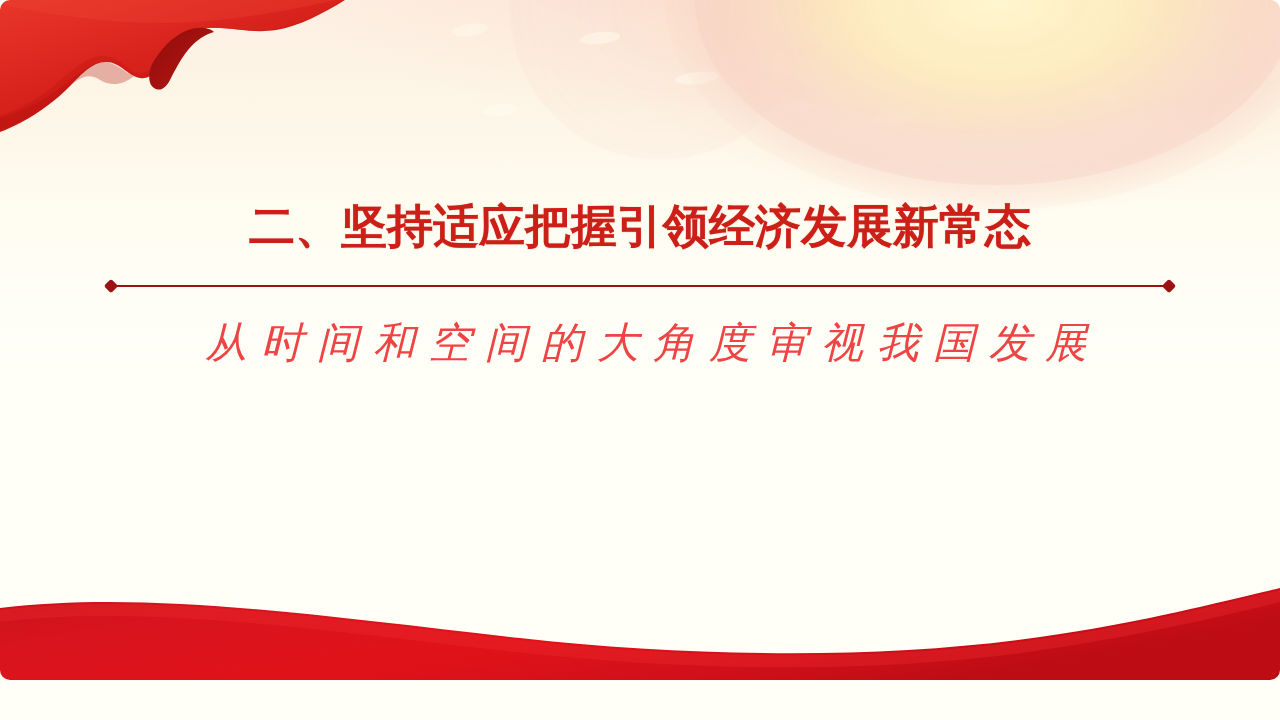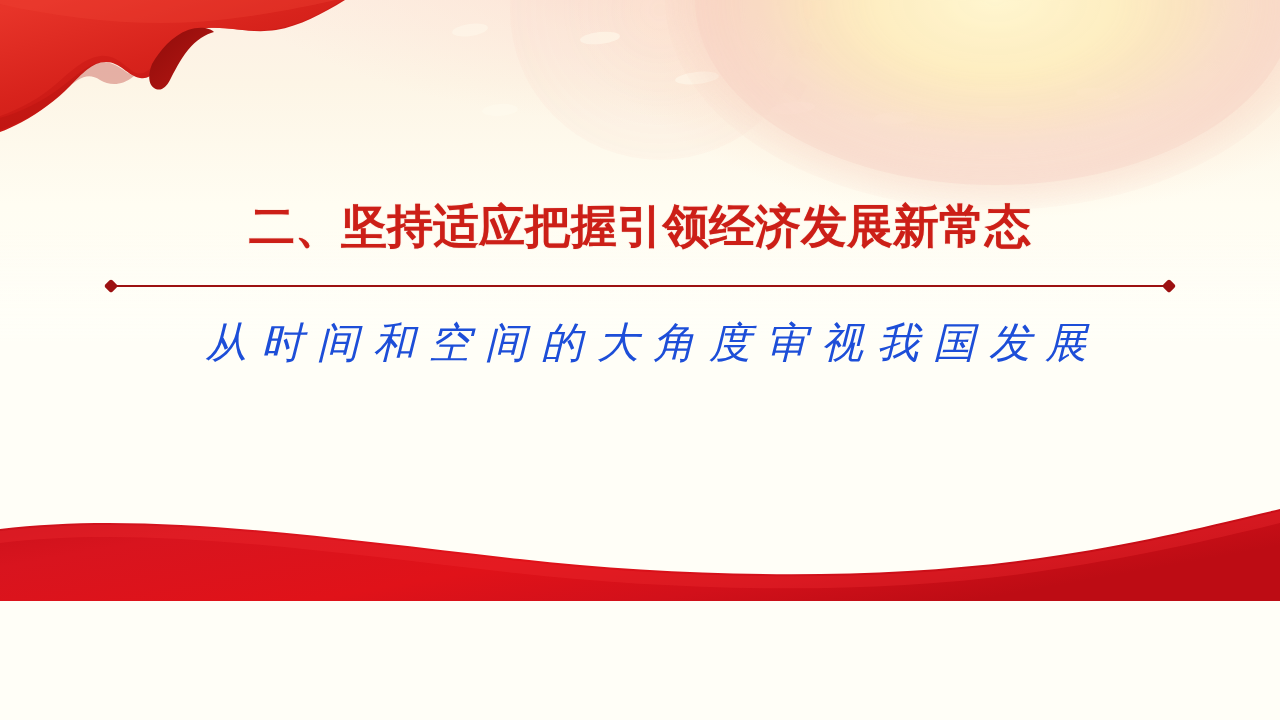--- a/index.html
+++ b/index.html
@@ -11,23 +11,24 @@
     overflow: hidden;
   }
   body {
     font-family: "Liberation Sans", "DejaVu Sans", sans-serif;
     background: #fffef7;
   }
 
   #slide {
     position: relative;
     width: 1280px;
-    height: 601px;
+    height: 680px;
     overflow: hidden;
     background: #fffef7;
+    border-radius: 10px;
   }
 
   
   .bg-base {
     position: absolute;
     inset: 0;
     background:
       radial-gradient(ellipse 520px 300px at 78% -6%,
         rgba(255,246,205,0.95) 0%,
         rgba(255,238,190,0.72) 38%,
@@ -118,21 +119,21 @@
     border-radius: 2px;
   }
   .divider-dot.left { left: 0; }
   .divider-dot.right { right: 0; }
 
   .sub-title {
     margin: 22px 0 0 12px;
     font-size: 42px;
     line-height: 58px;
     font-weight: normal;
-    color: #1d4ed8;
+    color: #ef4444;
     letter-spacing: 14px;
     padding-left: 14px;
     font-family: "Liberation Serif", "DejaVu Serif", serif;
     font-style: italic;
     white-space: nowrap;
   }
 </style>
 </head>
 <body>
 

